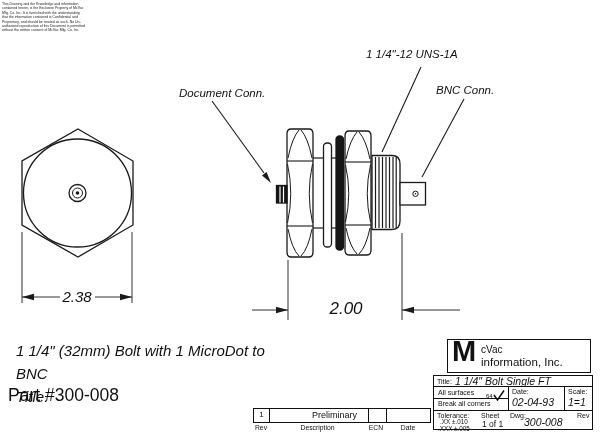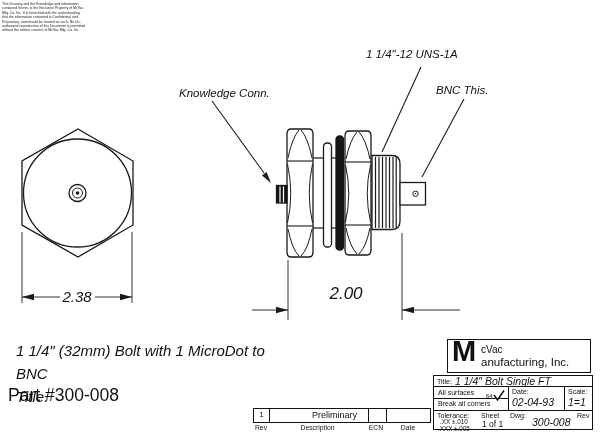--- a/index.html
+++ b/index.html
@@ -6,21 +6,21 @@
   html,body { width:600px; height:434px; background:#fff; font-family:"Liberation Sans",sans-serif; color:#111; position:relative; overflow:hidden; }
   .abs { position:absolute; }
   svg.lineart { position:absolute; left:0; top:0; }
   #disclaimer { left:2px; top:2px; width:118px; font-size:3.5px; line-height:4.4px; color:#222; white-space:pre-line; }
   .callout { font-style:italic; font-size:11.5px; white-space:nowrap; }
   #microdot-label { left:179px; top:87px; }
   #thread-label { left:366px; top:48px; }
   #bnc-label { left:436px; top:84px; }
   .dim-text { font-style:italic; text-align:center; }
   #dim-flats { left:47px; top:288px; width:60px; font-size:15px; }
-  #dim-length { left:315px; top:284px; width:62px; font-size:17px; }
+  #dim-length { left:315px; top:299px; width:62px; font-size:17px; }
   #description { left:16px; top:339px; font-style:italic; font-size:15px; line-height:23px; width:280px; }
   #part-number { left:8px; top:385px; font-size:17.5px; }
 
   
   #title-block { left:433px; top:338px; width:161px; height:93px; }
   #logo-box { position:absolute; left:14px; top:1px; width:144px; height:34px; border:1.6px solid #111; }
   #logo-m { position:absolute; left:4px; top:-5px; font-size:29px; font-weight:900; letter-spacing:-1px; }
   #logo-line1 { position:absolute; left:33px; top:4px; font-size:10px; }
   #logo-line2 { position:absolute; left:33px; top:16px; font-size:11.5px; }
   #tb-lower { position:absolute; left:0; top:37px; width:160px; height:55px; border:1.6px solid #111; }
@@ -38,21 +38,21 @@
   #tb-corners-row .tb-label { position:absolute; left:4px; top:1px; white-space:nowrap; }
   #tb-date-col { position:absolute; left:74px; top:0; width:56px; height:23px; border-left:1.1px solid #111; }
   #tb-scale-col { position:absolute; left:130px; top:0; width:30px; height:23px; border-left:1.1px solid #111; }
   .col-label { position:absolute; left:3px; top:1px; font-size:7px; }
   .col-value { position:absolute; left:3px; top:9px; font-style:italic; font-size:10.5px; white-space:nowrap; }
   #tb-bottom { position:absolute; left:0; top:34px; width:100%; height:21px; border-top:1.2px solid #111;text-align:center; }
   #tol-lines { position:absolute; left:4px; top:8px; font-size:6.3px; line-height:6.6px; white-space:pre-line; }
   #sheet-label { position:absolute; left:47px; top:1px; }
   #sheet-value { position:absolute; left:48px; top:8px; font-size:8.5px; }
   #dwg-label { position:absolute; left:76px; top:1px; }
-  #dwg-value { position:absolute; left:90px; top:5px; font-style:italic; font-size:10.5px;margin-left:8px; }
+  #dwg-value { position:absolute; left:90px; top:5px; font-style:italic; font-size:10.5px; }
   #rev-label { position:absolute; left:143px; top:1px; }
   #tol-label { position:absolute; left:3px; top:1px; }
 
   
   #rev-table { left:253px; top:408px; width:178px; height:25px; }
   #rev-box { position:absolute; left:0; top:0; width:178px; height:15px; border:1.5px solid #111; }
   .rev-divider { position:absolute; top:0; width:1.2px; height:100%; background:#111; }
   .rev-cell { position:absolute; top:0; height:100%; text-align:center; }
   #rev-num { left:0; width:15px; font-size:8px; line-height:12px; }
   #rev-desc { left:31px; width:99px; font-size:9px; line-height:12px;text-align:center; }
@@ -153,38 +153,38 @@
 </svg>
 
 <div class="abs" id="disclaimer">This Drawing and the Knowledge and information
 contained herein, is the Exclusive Property of McVac
 Mfg. Co. Inc. It is furnished with the understanding
 that the information contained is Confidential and
 Proprietary, and should be treated as such. No Un-
 authorized reproduction of this Document is permitted
 without the written consent of McVac Mfg. Co. Inc</div>
 
-<div class="abs callout" id="microdot-label">Knowledge Conn.</div>
+<div class="abs callout" id="microdot-label">Document Conn.</div>
 <div class="abs callout" id="thread-label">1 1/4"-12 UNS-1A</div>
-<div class="abs callout" id="bnc-label">BNC This.</div>
+<div class="abs callout" id="bnc-label">BNC Conn.</div>
 
 <div class="abs dim-text" id="dim-flats">2.38</div>
 <div class="abs dim-text" id="dim-length">2.00</div>
 
 <div class="abs" id="description">
   <div>1 1/4" (32mm) Bolt with 1 MicroDot to BNC</div>
   <div>Title.</div>
 </div>
 <div class="abs" id="part-number">Part #300-008</div>
 
 <div class="abs" id="title-block">
   <div id="logo-box">
     <span id="logo-m">M</span>
     <span id="logo-line1">cVac</span>
-    <span id="logo-line2">anufacturing, Inc.</span>
+    <span id="logo-line2">information, Inc.</span>
   </div>
   <div id="tb-lower">
     <div id="tb-title-row">
       <span class="tb-label">Title:</span>
       <span id="tb-title-value">1 1/4" Bolt Single FT</span>
     </div>
     <div id="tb-mid">
       <div id="tb-left-col">
         <div id="tb-surfaces-row">
           <span class="tb-label">All surfaces</span>

